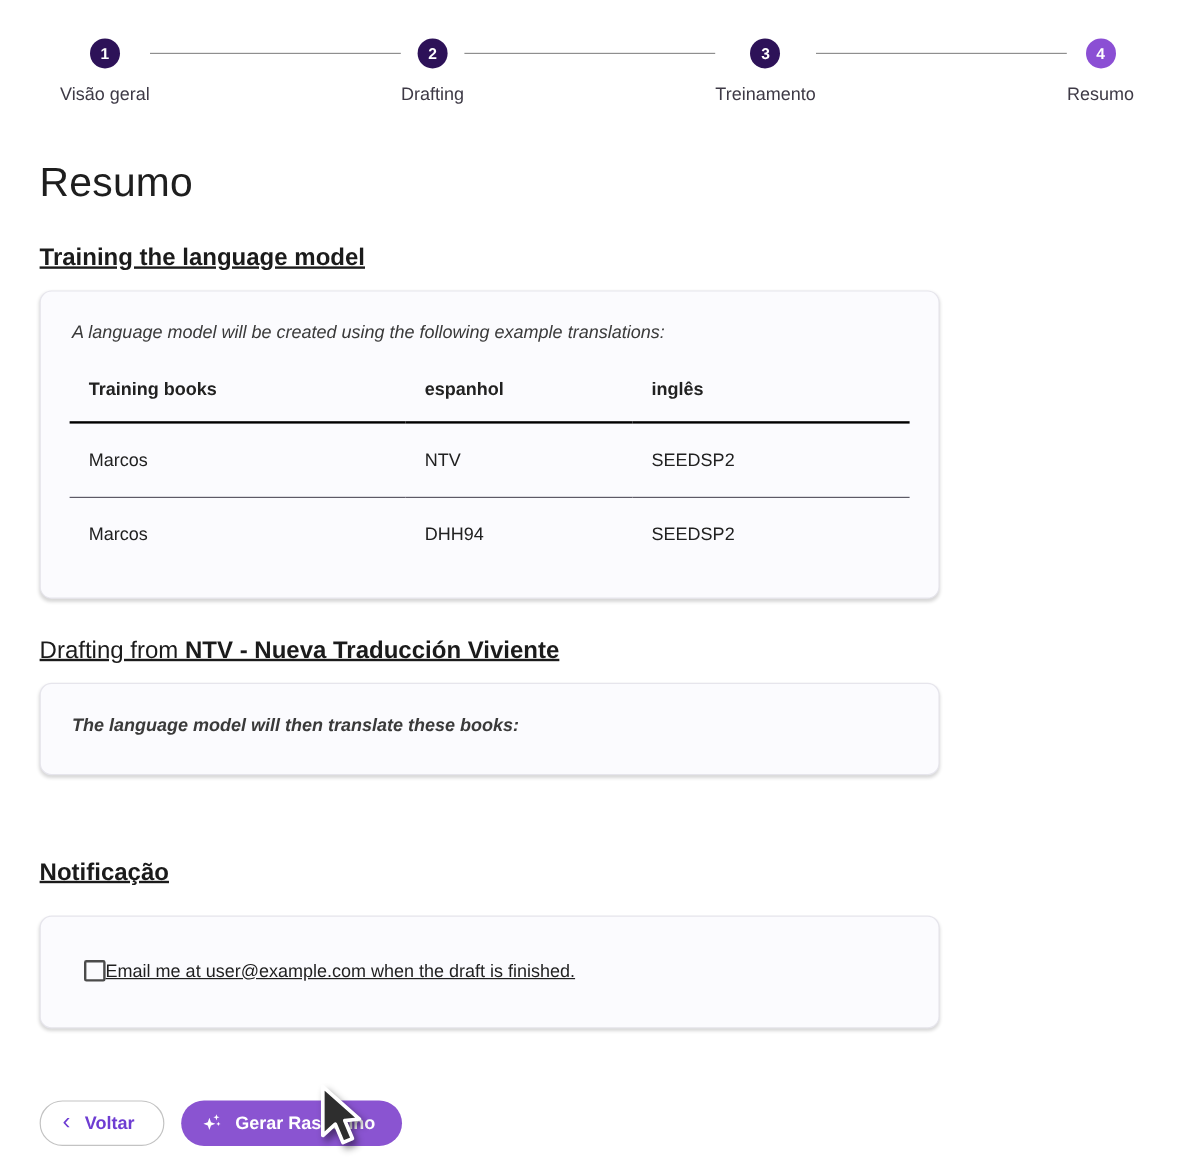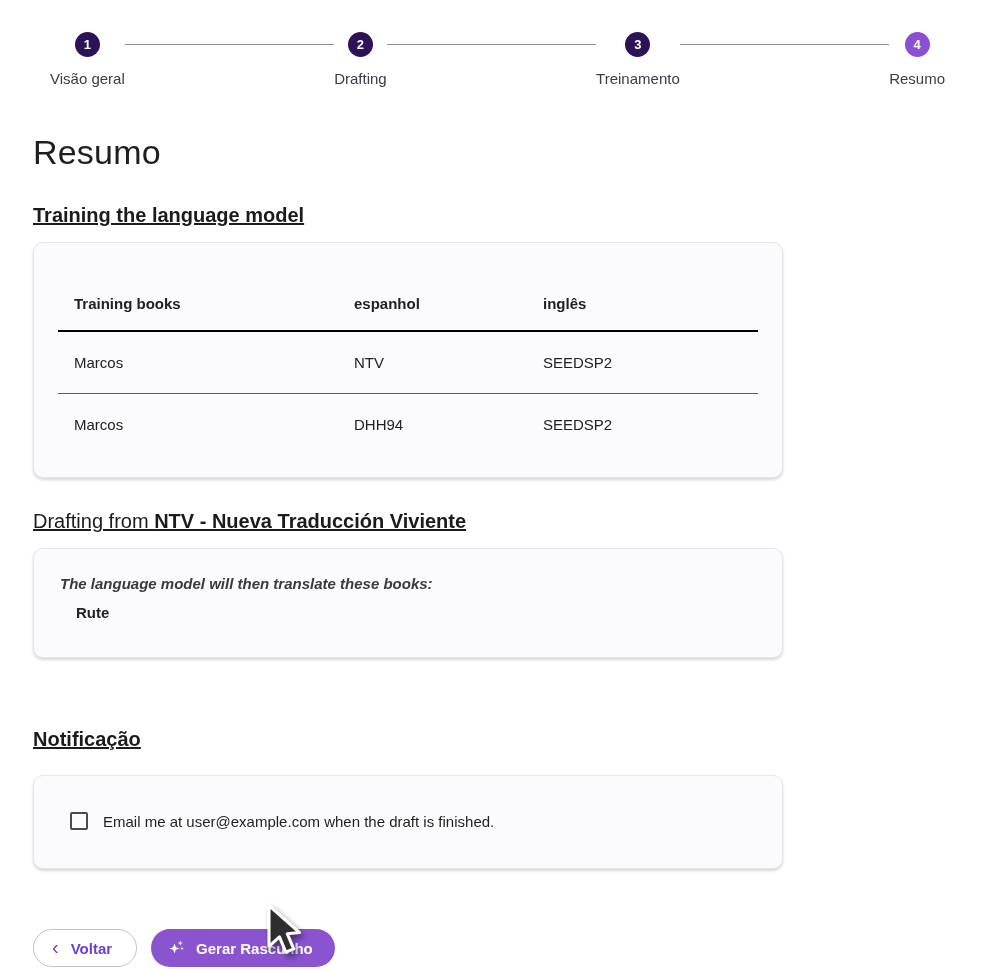--- a/index.html
+++ b/index.html
@@ -112,23 +112,23 @@
   .book-list {
     font-size: 15px;
     color: #212121;
     margin: 12px 0 6px 18px;
   }
 
   
   .checkbox-row {
     display: flex;
     align-items: center;
-    gap: 15px;
     padding: 14px 12px 16px 12px;
     cursor: pointer;
+    text-decoration: underline;
   }
   .checkbox-box {
     width: 18px; height: 18px;
     border: 2px solid #4b4b4b;
     border-radius: 2px;
     background: transparent;
     flex: 0 0 auto;
   }
   .checkbox-label {
     font-size: 15px;
@@ -209,20 +209,21 @@
     <div class="step-circle">4</div>
     <div class="step-label">Resumo</div>
   </div>
 </div>
 
 <div class="content">
   <h1 class="page-title">Resumo</h1>
 
   <h2 class="section-heading">Training the language model</h2>
   <div class="card">
+    <div class="intro-italic">A language model will be created using the following example translations:</div>
     <table class="training-table">
       <thead>
         <tr>
           <th class="col-books">Training books</th>
           <th class="col-src">espanhol</th>
           <th class="col-tgt">inglês</th>
         </tr>
       </thead>
       <tbody>
         <tr class="row-divider">
@@ -237,21 +238,20 @@
         </tr>
       </tbody>
     </table>
   </div>
 
   <h2 class="section-heading">
     <span class="prefix">Drafting from </span><span>NTV - Nueva Traducción Viviente</span>
   </h2>
   <div class="card" style="padding-bottom:30px;font-weight:bold;">
     <div class="intro-italic">The language model will then translate these books:</div>
-    <div class="book-list">Rute</div>
   </div>
 
   <h2 class="section-heading" style="margin-top:70px;">Notificação</h2>
   <div class="card" style="margin-top:24px;">
     <div class="checkbox-row">
       <div class="checkbox-box"></div>
       <div class="checkbox-label">Email me at user@example.com when the draft is finished.</div>
     </div>
   </div>
 </div>

